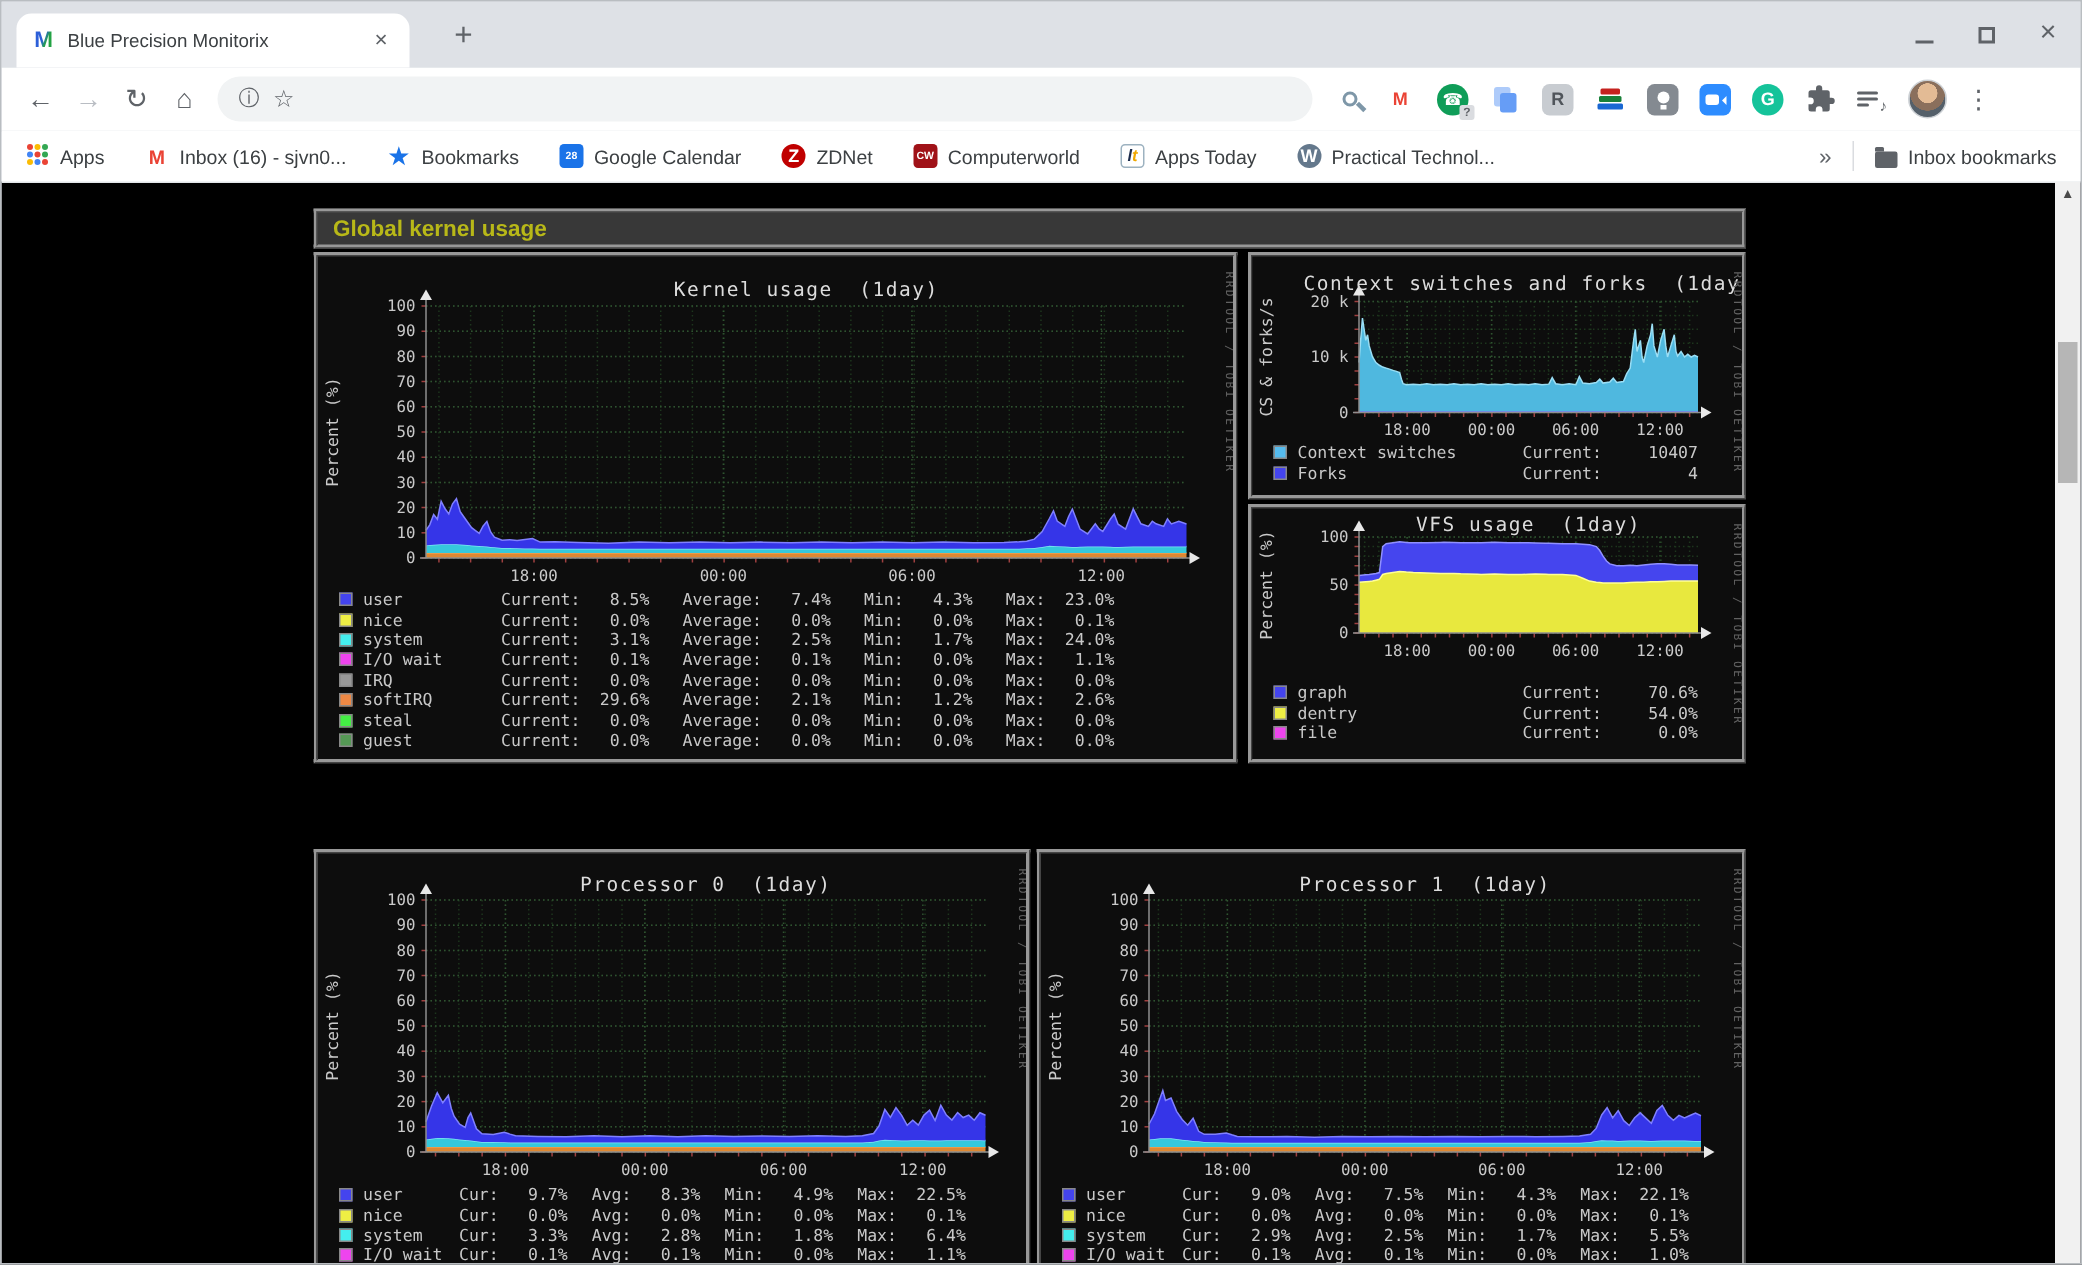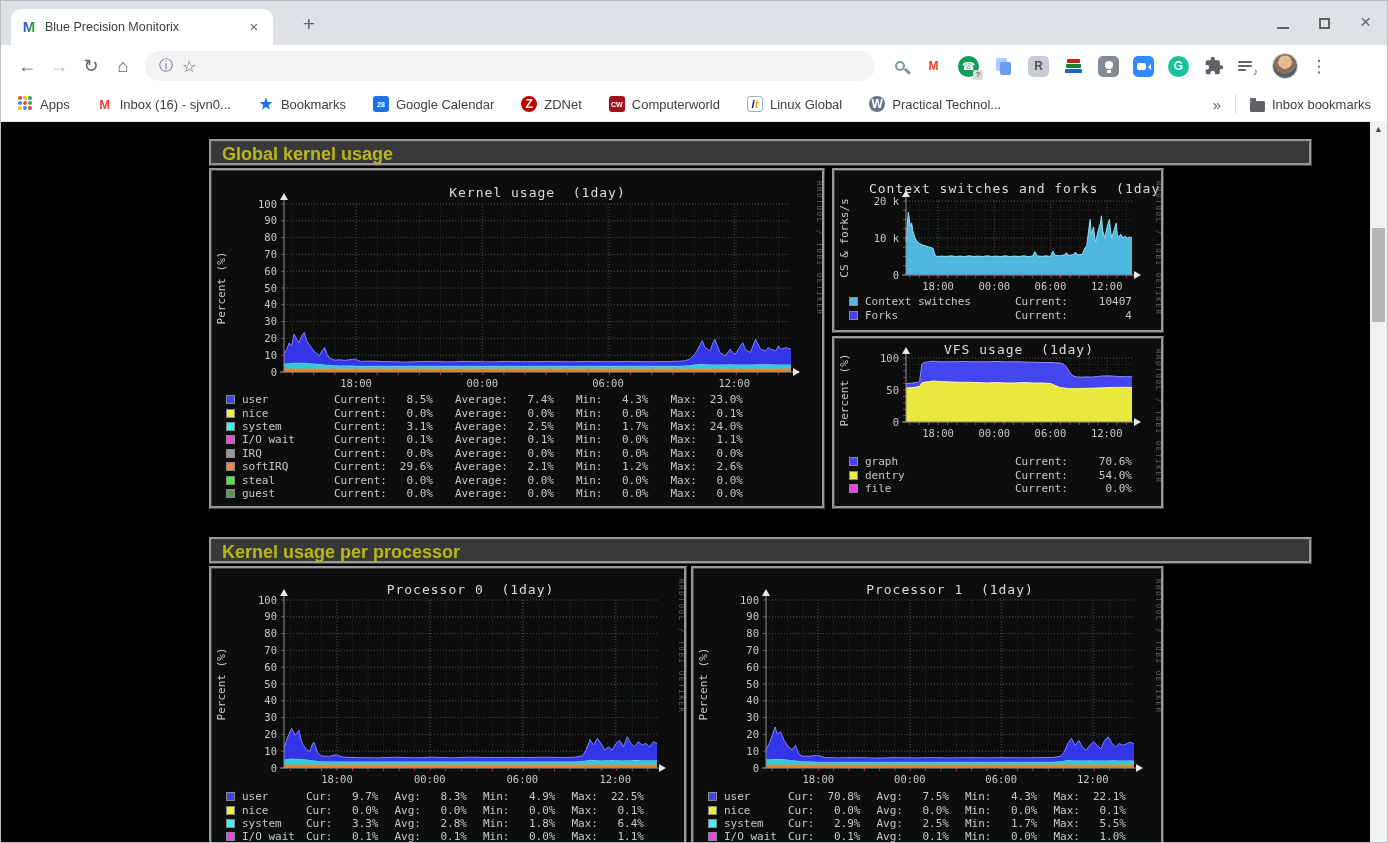--- a/index.html
+++ b/index.html
@@ -69,21 +69,21 @@
   .ic-lt { background:#fff; border:1px solid #9db2c0; font-style:italic; font-size:11px; }
   .ic-lt .l1 { color:#1b2a4a; } .ic-lt .l2 { color:#f0a800; }
   .bm-right { margin-left:auto; display:flex; align-items:center; gap:14px; }
   .bm-chevron { color:#5f6368; font-size:15px; }
   .bm-sep { width:1px; height:20px; background:#dadce0; }
   .ic-folder { width:15px; height:11px; background:#5f6368; border-radius:1.5px; position:relative; margin-top:2px; }
   .ic-folder::before { content:''; position:absolute; top:-3px; left:0; width:6px; height:3px; background:#5f6368; border-radius:1px 1px 0 0; }
 
   
   .content { position:relative; height:721px; background:#000; overflow:hidden; }
-  .sec-title { position:absolute; left:208px; width:1103px; height:27px; background:#383838; border:3px ridge #989898; color:#b8b818; font-weight:bold; font-size:18px; padding:2px 0 0 10px; }
+  .sec-title { position:absolute; left:208px; width:955px; height:27px; background:#383838; border:3px ridge #989898; color:#b8b818; font-weight:bold; font-size:15px; padding:2px 0 0 10px; }
   .gbox { position:absolute; background:#0d0d0d; border:3px ridge #989898; }
   .gbox svg { position:absolute; left:0; top:0; }
 
   .g-hm, .g-vm { stroke:#1d351d; stroke-width:1; stroke-dasharray:1,2; }
   .g-hM, .g-vM { stroke:#2f5230; stroke-width:1; stroke-dasharray:1,2; }
   .g-tick { stroke:#a04040; stroke-width:1; }
   .axis { stroke:#8f8f8f; stroke-width:1; }
   .tlab { font:10.5px "DejaVu Sans Mono", monospace; fill:#c9c9c9; }
   .ctitle { font:13px "DejaVu Sans Mono", monospace; fill:#dcdcdc; letter-spacing:1px; }
   .alab { font:11px "DejaVu Sans Mono", monospace; fill:#c9c9c9; }
@@ -213,21 +213,21 @@
         </span>
         <span class="bm">
           <span class="ic" style="background: rgb(160, 18, 24); color: rgb(255, 255, 255); font-size: 7px;">CW</span>
           <span>Computerworld</span>
         </span>
         <span class="bm">
           <span class="ic ic-lt">
             <span class="l1">l</span>
             <span class="l2">t</span>
           </span>
-          <span>Linux Global</span>
+          <span>Apps Today</span>
         </span>
         <span class="bm">
           <span class="ic round" style="background: rgb(100, 120, 140); color: rgb(255, 255, 255); font-size: 12px;">W</span>
           <span>Practical Technol...</span>
         </span>
       </span>
     <span class="bm-right">
       <span class="bm-chevron">»</span>
       <span class="bm-sep"></span>
       <span class="bm">
@@ -678,23 +678,20 @@
           </div>
           <div class="lg-row">
             <span class="lg-sw" style="background: rgb(238, 68, 238);"></span>
             <span class="lg-name">file</span>
             <span class="lg-lbl">Current:</span>
             <span class="lg-val">0.0%</span>
           </div>
         </div>
       </div>
 
-    <div class="sec-title" style="top:416px">
-      <span>Kernel usage per processor</span>
-    </div>
     <div class="gbox" style="left:208px;top:445px;width:478px;height:340px">
         <svg width="472" height="334">
           <line x1="78.341" y1="31" x2="78.341" y2="199" class="g-vm"></line>
           <line x1="78.341" y1="199" x2="78.341" y2="202" class="g-tick"></line>
           <line x1="93.88266666666667" y1="31" x2="93.88266666666667" y2="199" class="g-vm"></line>
           <line x1="93.88266666666667" y1="199" x2="93.88266666666667" y2="202" class="g-tick"></line>
           <line x1="109.42433333333332" y1="31" x2="109.42433333333332" y2="199" class="g-vm"></line>
           <line x1="109.42433333333332" y1="199" x2="109.42433333333332" y2="202" class="g-tick"></line>
           <line x1="124.966" y1="31" x2="124.966" y2="199" class="g-vm"></line>
           <line x1="124.966" y1="199" x2="124.966" y2="202" class="g-tick"></line>
@@ -969,21 +966,21 @@
           <polygon points="442,195 442,203 449,199" fill="#e8e8e8"></polygon>
           <text x="256" y="25" class="ctitle" text-anchor="middle">Processor 1&nbsp;&nbsp;(1day)</text>
           <text x="13" y="115" class="alab" text-anchor="middle" transform="rotate(-90 13 115)">Percent (%)</text>
           <text x="462" y="10" class="wmark" transform="rotate(90 462 10)">RRDTOOL / TOBI OETIKER</text>
         </svg>
         <div class="legend proc" style="top: 221px;">
           <div class="lg-row">
             <span class="lg-sw" style="background: rgb(68, 68, 238);"></span>
             <span class="lg-name">user</span>
             <span class="lg-lbl">Cur:</span>
-            <span class="lg-val">70.8%</span>
+            <span class="lg-val">9.0%</span>
             <span class="lg-lbl">Avg:</span>
             <span class="lg-val">7.5%</span>
             <span class="lg-lbl">Min:</span>
             <span class="lg-val">4.3%</span>
             <span class="lg-lbl">Max:</span>
             <span class="lg-val">22.1%</span>
           </div>
           <div class="lg-row">
             <span class="lg-sw" style="background: rgb(238, 238, 68);"></span>
             <span class="lg-name">nice</span>

